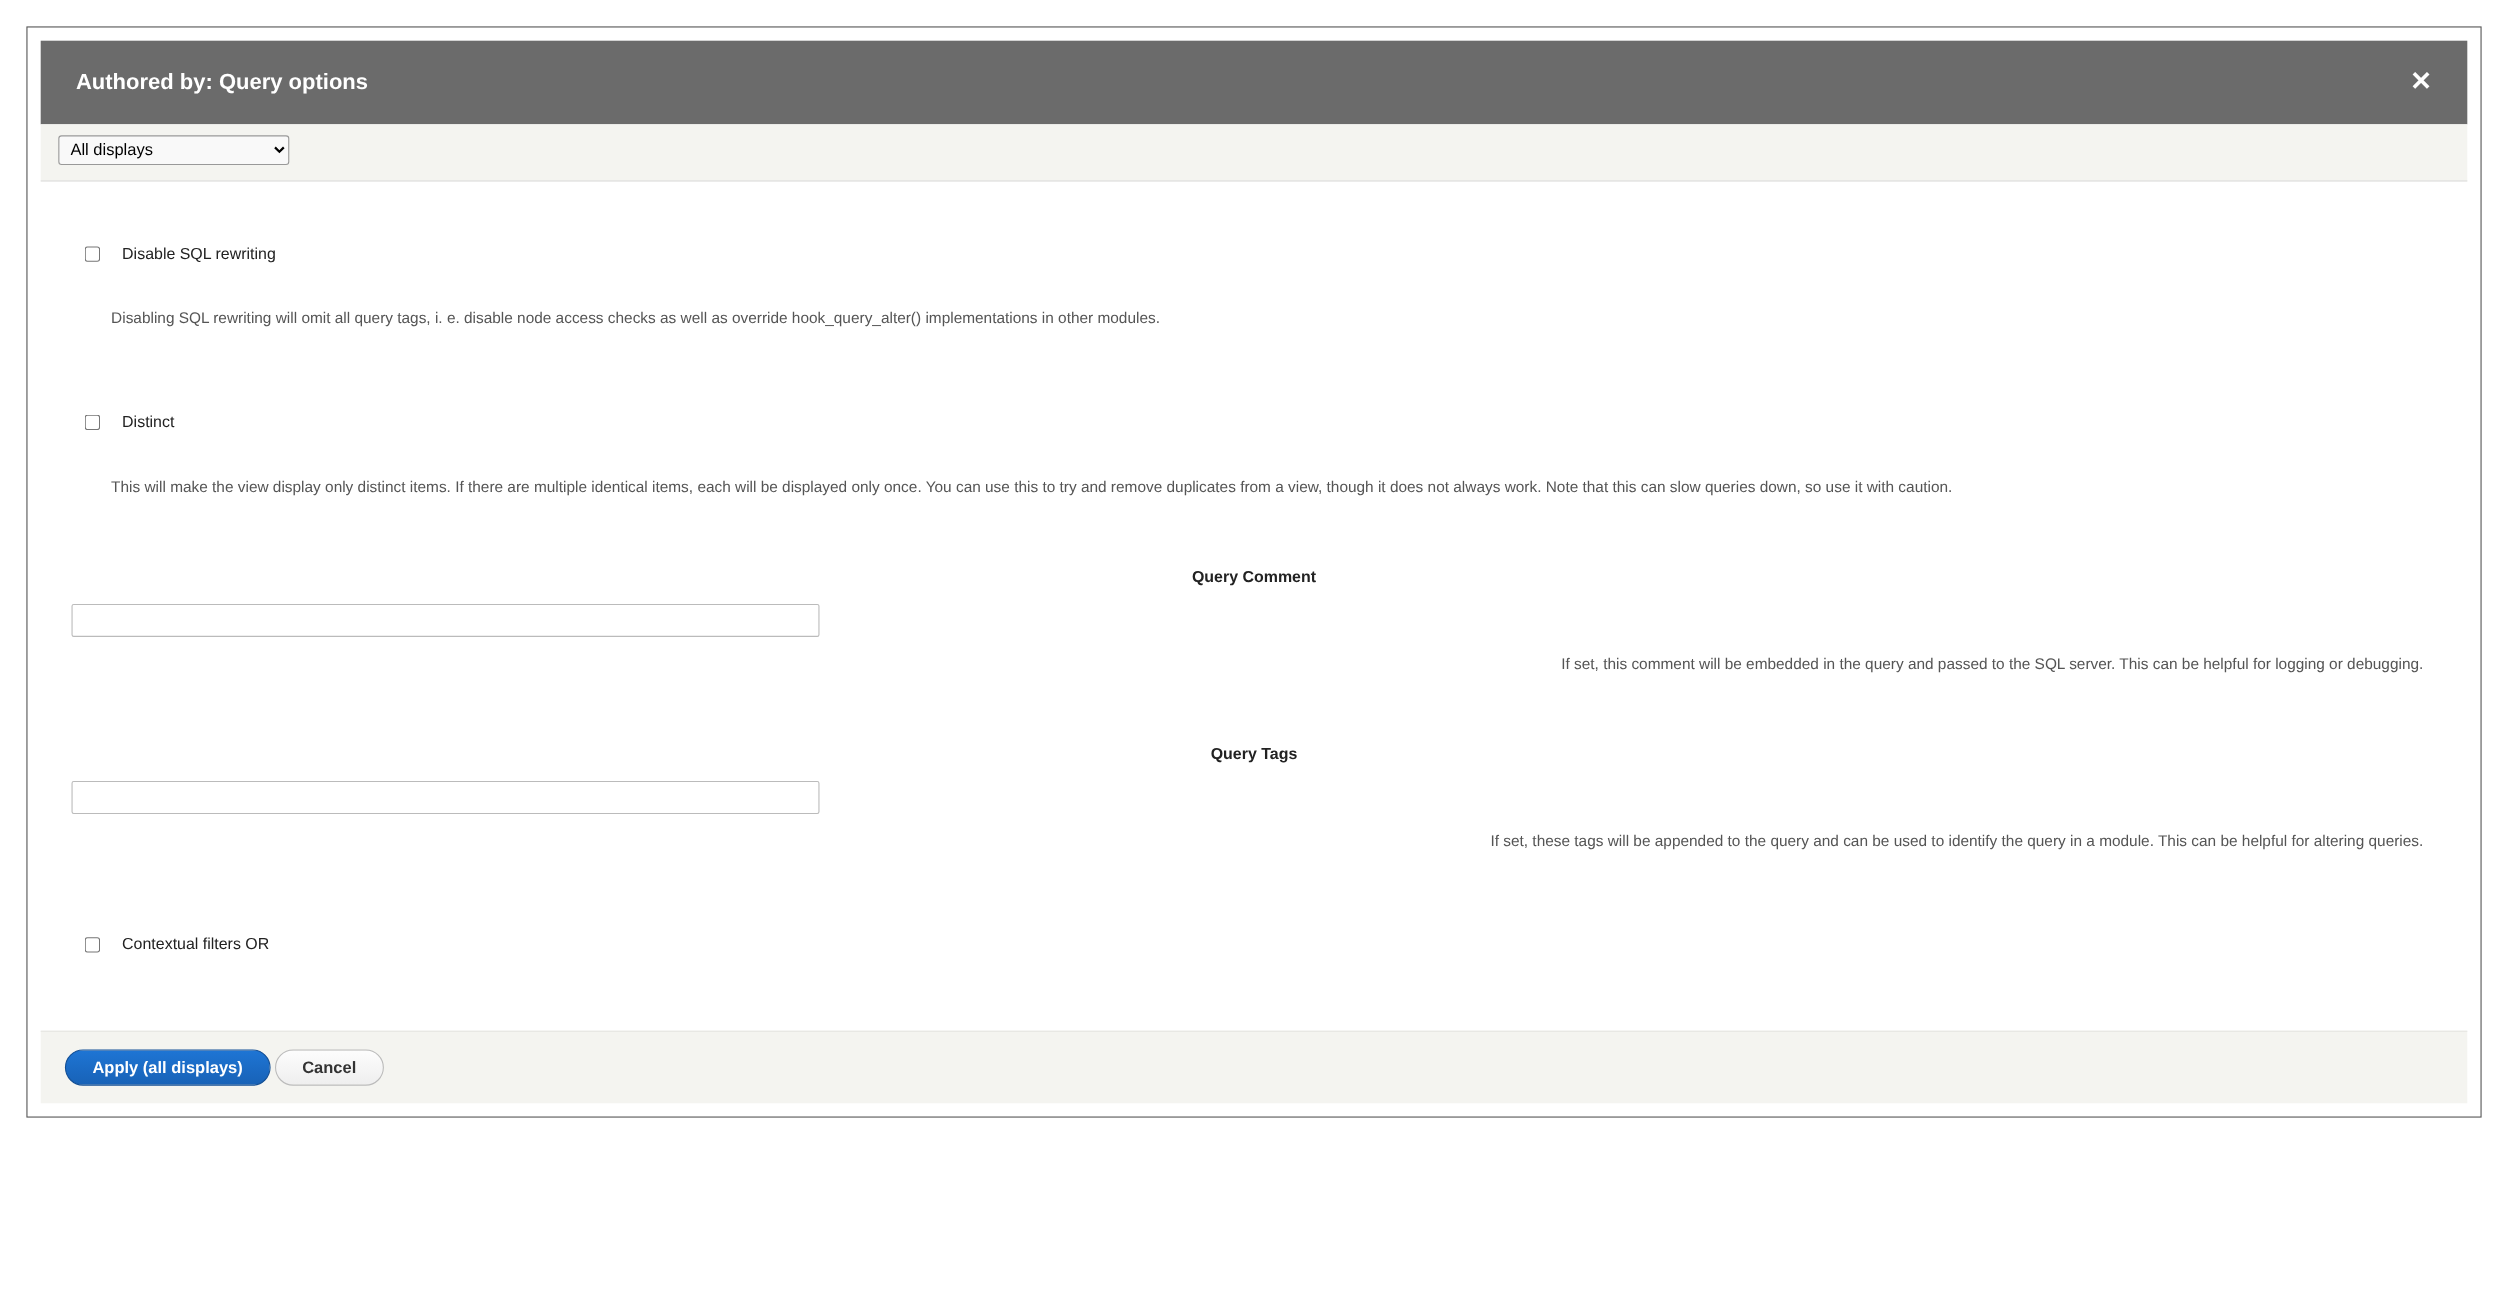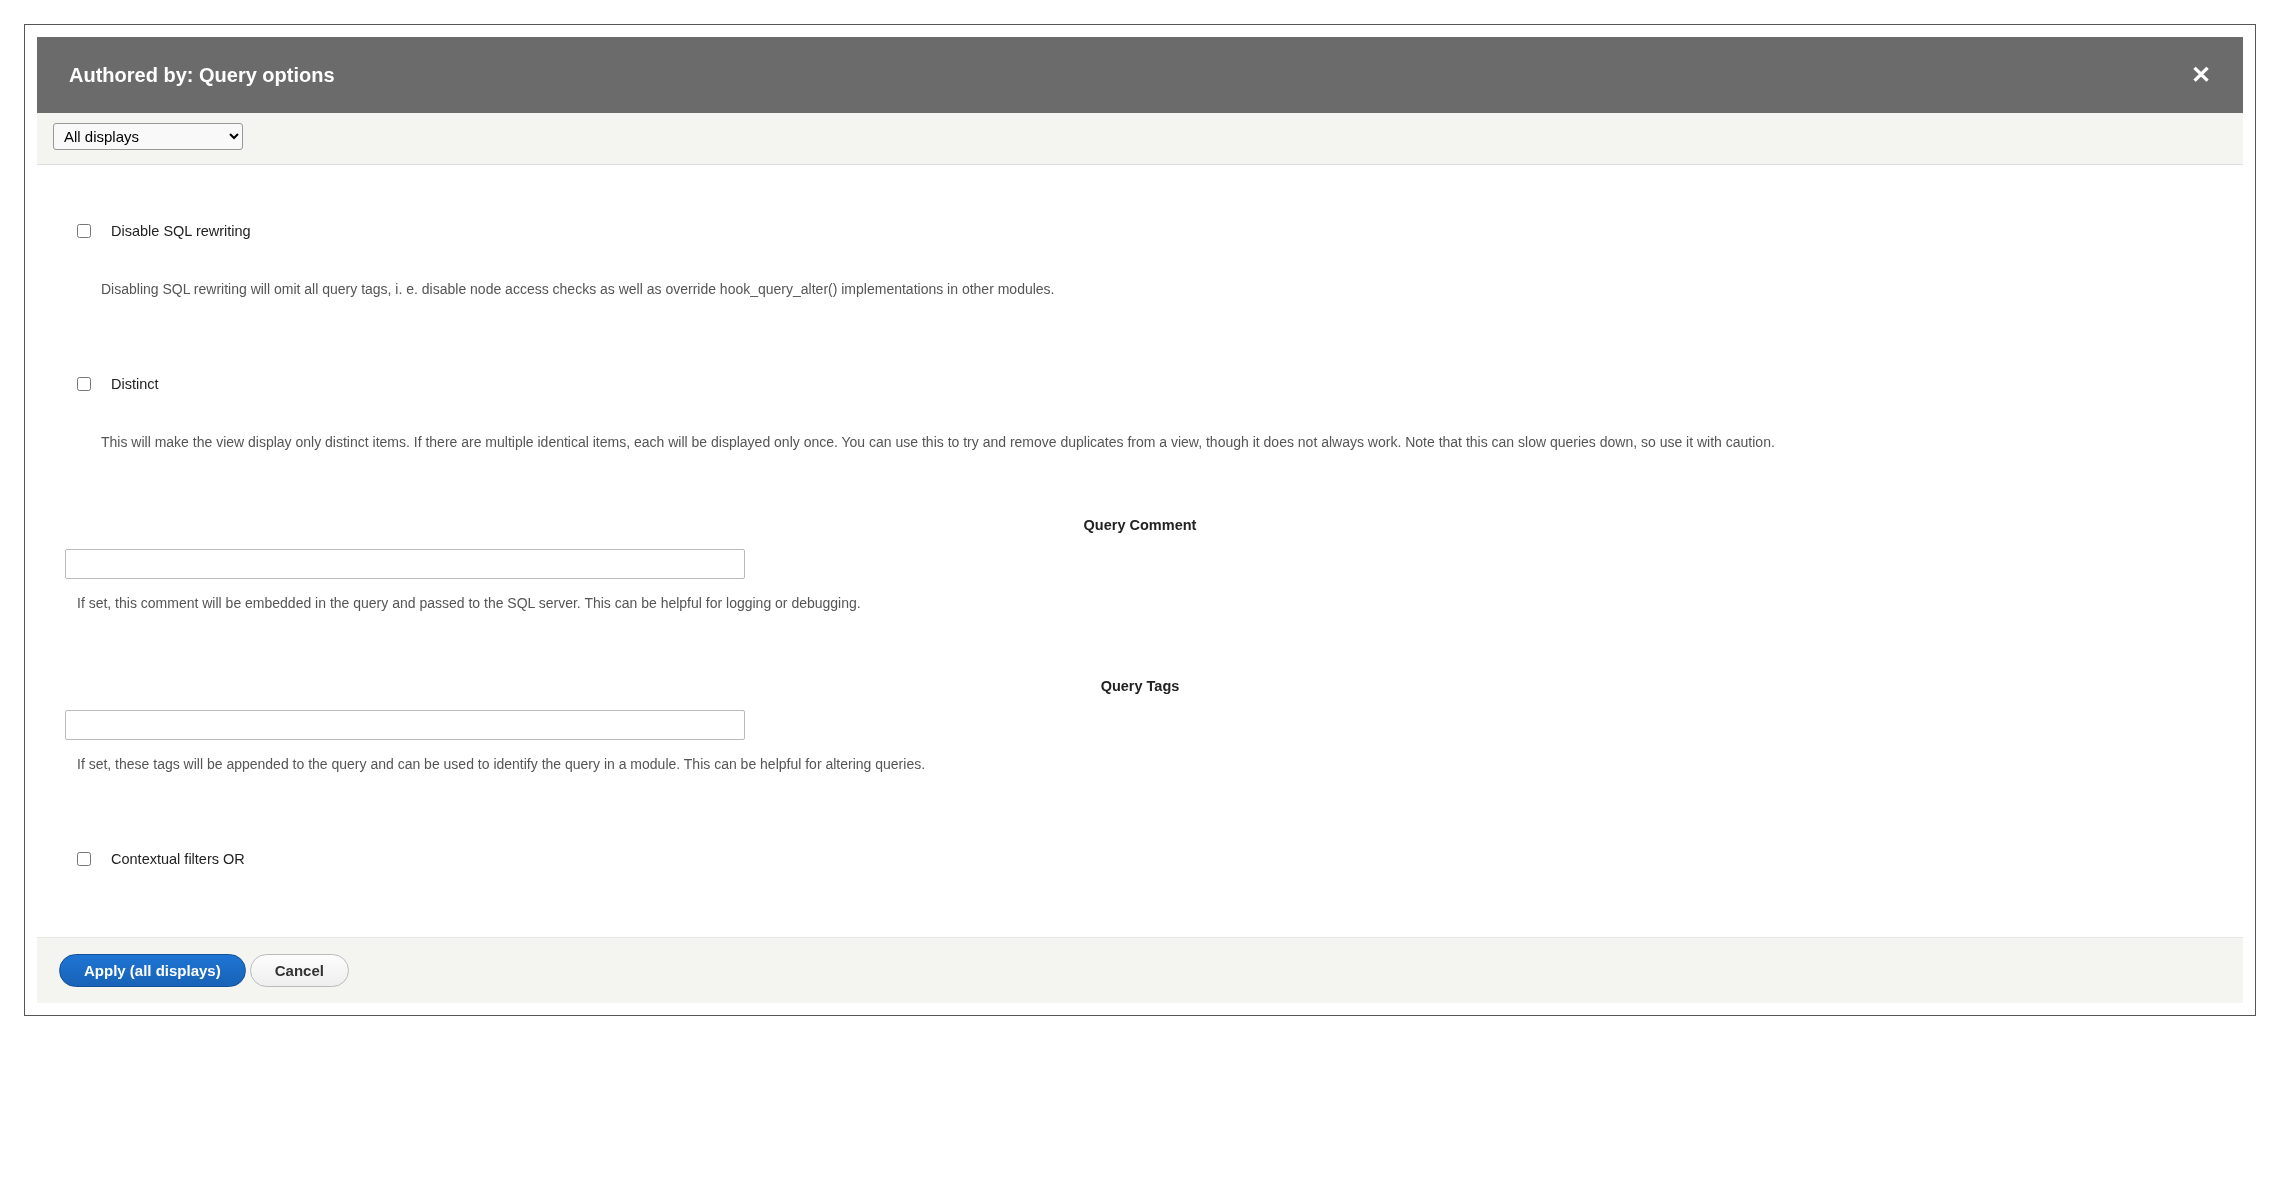--- a/index.html
+++ b/index.html
@@ -46,21 +46,21 @@
     .for-section label {
       display: block;
       font-weight: bold;
       font-size: 14px;
       margin-bottom: 4px;
       color: #222;
     }
     .for-select {
       font-size: 15px;
       padding: 3px 6px;
-      width: 190px;
+      width: 210px;
       border: 1px solid #999;
       border-radius: 3px;
       background: #f9f9f9;
     }
     .content {
       padding: 22px 16px 30px 16px;
     }
     .form-item {
       margin-bottom: 16px;
     }
@@ -87,20 +87,21 @@
       margin-left: 24px;
       color: #555;
       font-size: 14px;
       line-height: 1.5;
     }
     .description-noindent {
       color: #555;
       font-size: 14px;
       line-height: 1.5;
       margin-top: 2px;
+      text-align: right;
     }
     .text-label {
       display: block;
       font-weight: bold;
       font-size: 14.5px;
       margin-bottom: 4px;
       color: #222;
       text-align: center;
     }
     .text-input {

